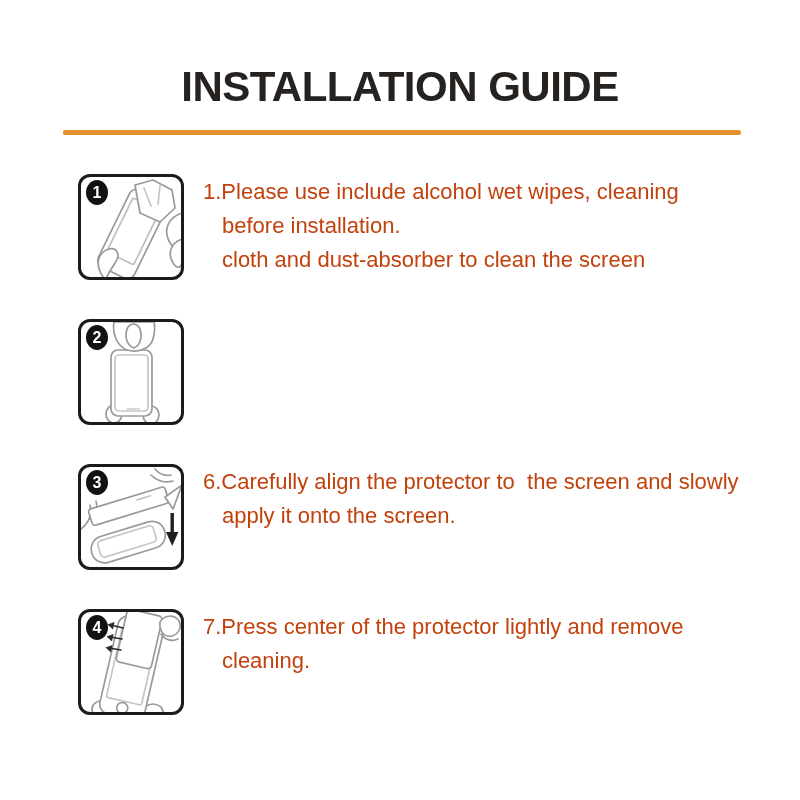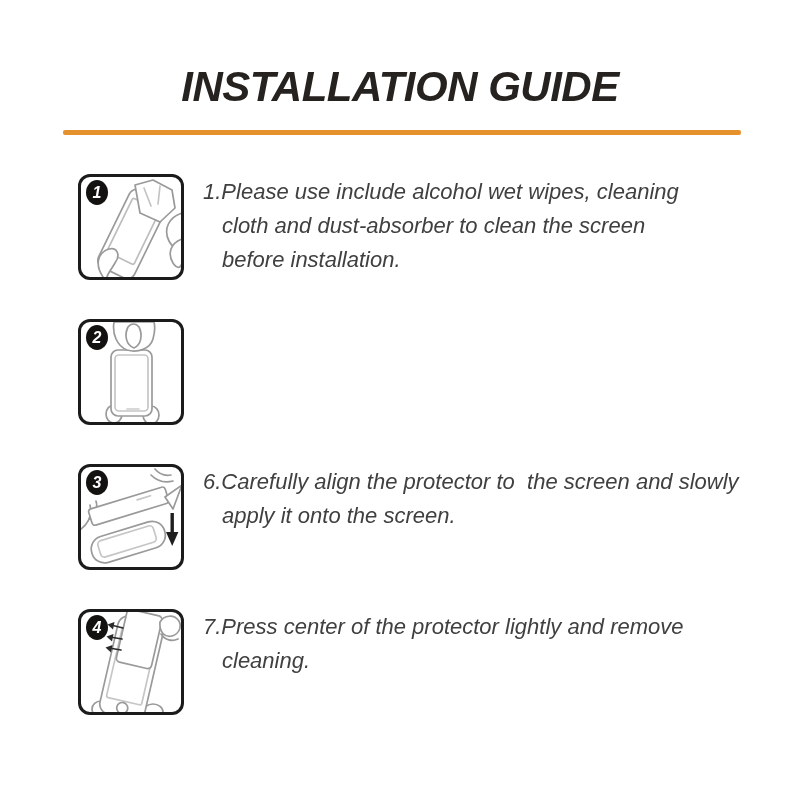--- a/index.html
+++ b/index.html
@@ -3,21 +3,21 @@
 <meta charset="utf-8">
 <style>
   * { box-sizing: border-box; }
   html, body { margin: 0; padding: 0; }
   body {
     width: 800px; height: 800px;
     background: #ffffff;
     font-family: "Liberation Sans", sans-serif;
     color: #2e2a28;
   }
-  .page { position: relative; width: 800px; height: 800px; overflow: hidden; background: #fff; font-style: italic; }
+  .page { position: relative; width: 800px; height: 800px; overflow: hidden; background: #fff; }
 
   .title {
     position: absolute; top: 64px; left: 0; width: 100%;
     margin: 0; text-align: center;
     font-size: 42px; line-height: 46px; font-weight: 700;
     letter-spacing: -0.5px; color: #262220;
   }
   .divider {
     position: absolute; top: 130px; left: 63px;
     width: 678px; height: 5px; border-radius: 2px;
@@ -38,21 +38,21 @@
   .badge {
     position: absolute; top: 3px; left: 5px;
     width: 22px; height: 25px;
     background: #141210; border-radius: 50%;
     color: #fff; font-size: 16px; font-weight: 700;
     display: flex; align-items: center; justify-content: center;
   }
 
   .step-text {
     margin-left: 19px; padding-top: 1px;
-    font-size: 22px; line-height: 34px; color: #404040;
+    font-size: 22px; line-height: 34px; color: #c2410c;
   }
   .step-text .line { white-space: pre; }
   .step-text .line:not(:first-child) { padding-left: 19px; }
 </style>
 </head>
 <body>
 
 <div class="page">
 
   <h1 class="title">INSTALLATION GUIDE</h1>
@@ -78,22 +78,22 @@
               <path d="M22 100 C14 88 16 76 28 72 C36 70 40 78 34 86 C30 93 27 96 26 100"></path>
             </g>
           </g>
         </svg>
         <span class="badge">
             <span>1</span>
           </span>
       </div>
       <div class="step-text">
         <div class="line">1.Please use include alcohol wet wipes, cleaning</div>
+        <div class="line">before installation.</div>
         <div class="line">cloth and dust-absorber to clean the screen</div>
-        <div class="line">before installation.</div>
       </div>
     </div>
 
     <div class="step">
       <div class="illus">
         <svg class="art" viewBox="0 0 100 100">
           <g stroke="#9a9a9a" stroke-width="1.7" fill="#ffffff" stroke-linejoin="round" stroke-linecap="round">
             <g>
               <ellipse cx="33" cy="92" rx="8" ry="9"></ellipse>
               <ellipse cx="70" cy="93" rx="8" ry="9"></ellipse>

